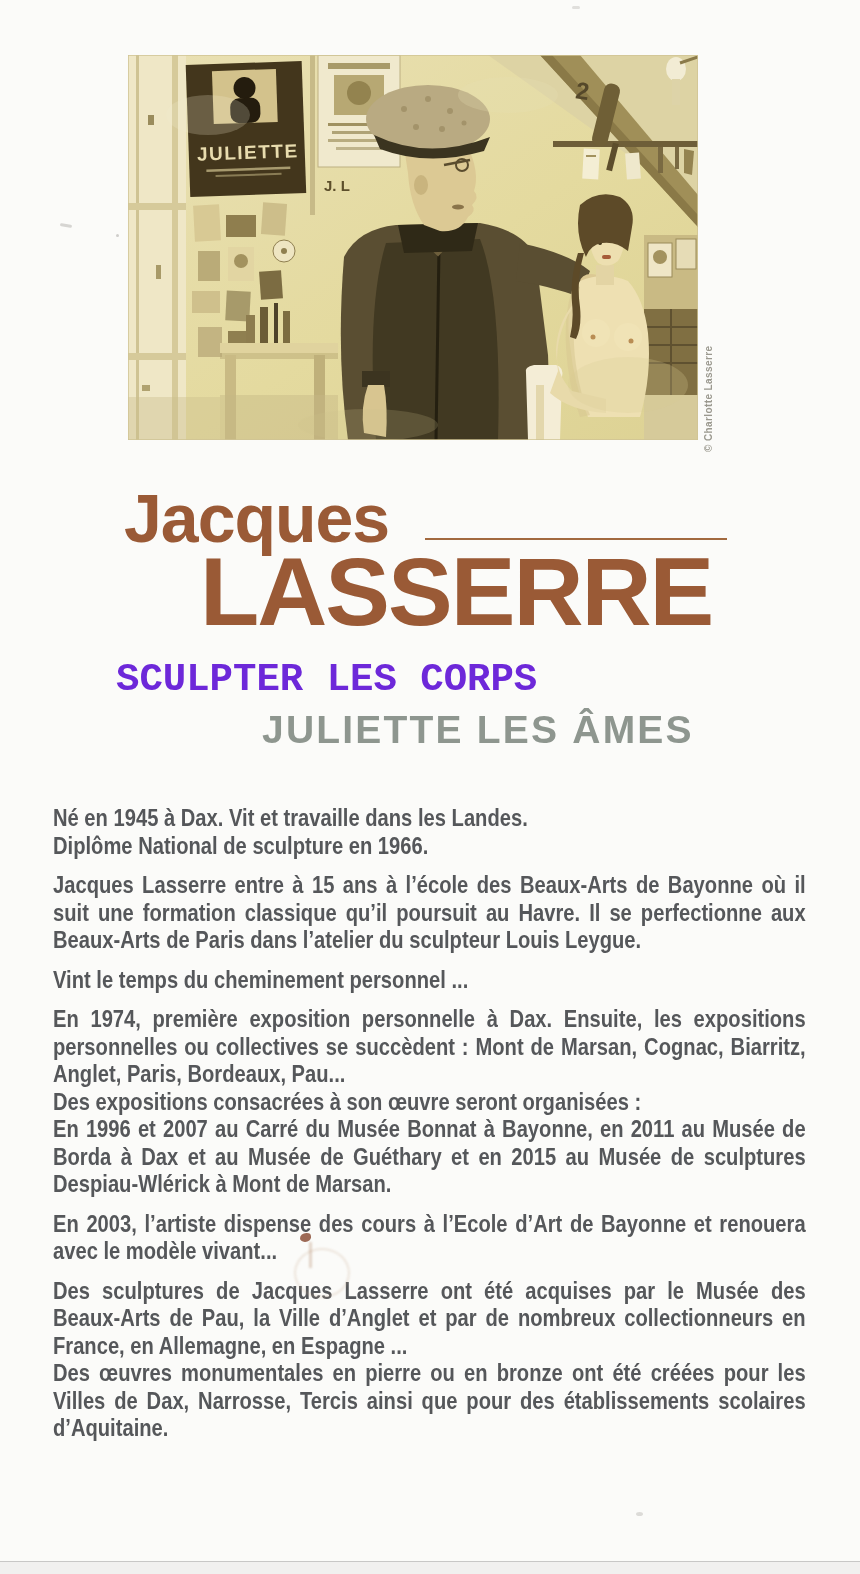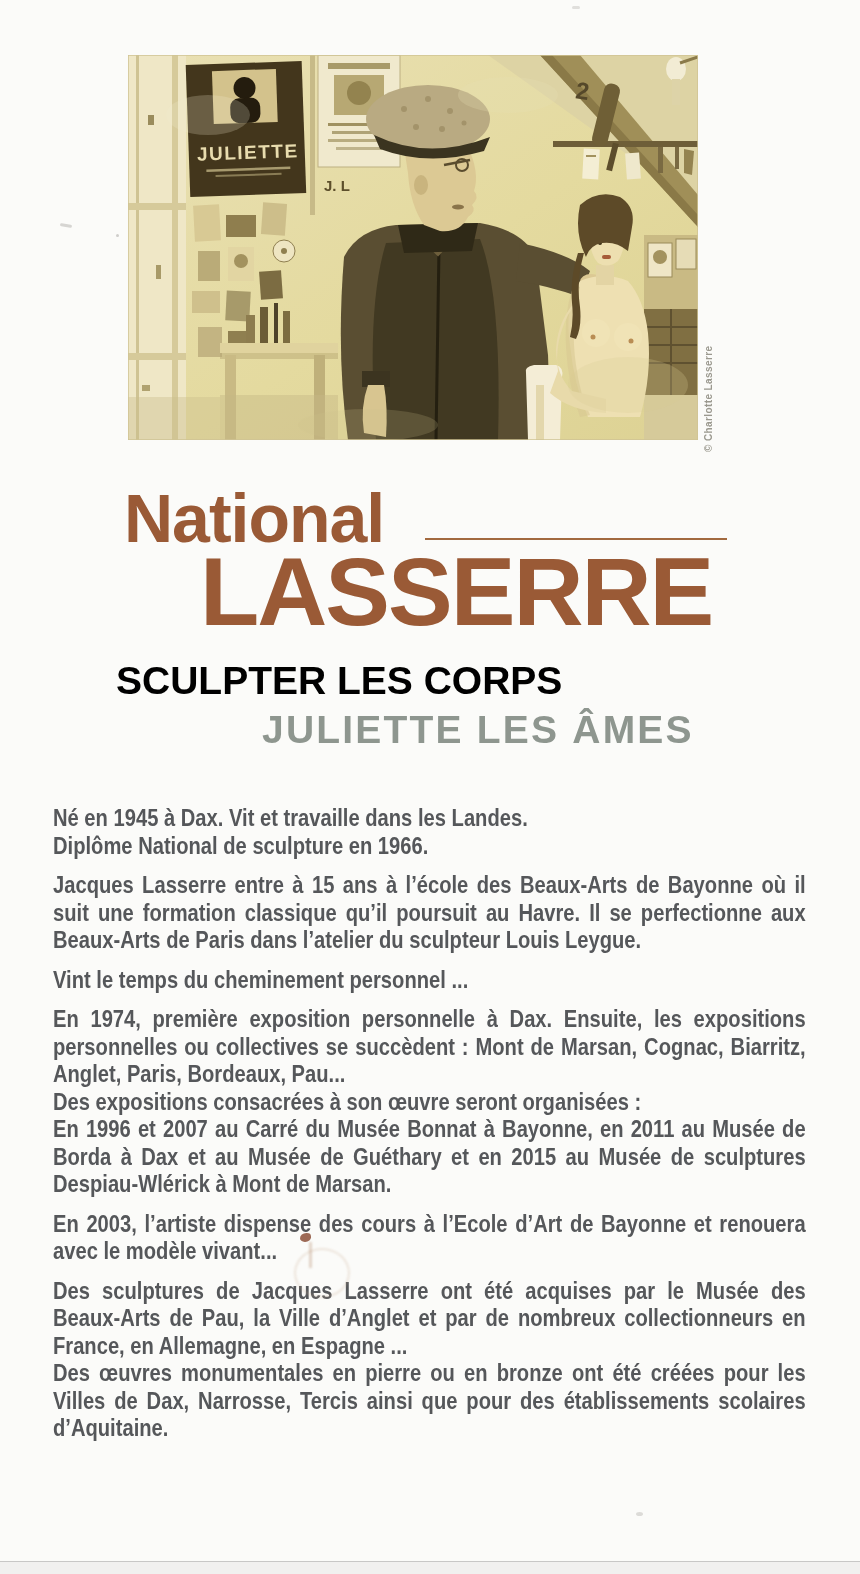--- a/index.html
+++ b/index.html
@@ -31,21 +31,21 @@
     background:#a2693f;
   }
   .t-last{
     position:absolute; left:200px; top:543px;
     font-size:97px; line-height:1; font-weight:bold; color:#9a5a36;
     letter-spacing:-2px;
     text-align:right;
   }
   .t-sub1{
     position:absolute; left:116px; top:661px;
-    font-size:39px; line-height:1; font-weight:bold; color:#000000;
+    font-size:39px; line-height:1; font-weight:bold; color:#6d28d9;font-family:Liberation Mono, monospace;
   }
   .t-sub2{
     position:absolute; left:262px; top:710px;
     font-size:39px; line-height:1; font-weight:bold; color:#8e968f;
     letter-spacing:2.2px;
   }
   
   .bio{
     position:absolute; left:53px; top:804px; width:896px;
     transform:scaleX(0.84); transform-origin:0 0;
@@ -243,21 +243,21 @@
         <ellipse cx="500" cy="330" rx="60" ry="28" fill="#d9cc96" opacity=".5"></ellipse>
         <ellipse cx="380" cy="40" rx="50" ry="18" fill="#e9e0b4" opacity=".5"></ellipse>
         <ellipse cx="240" cy="370" rx="70" ry="16" fill="#cfc28e" opacity=".4"></ellipse>
       </g>
       <rect x="0" y="0" width="570" height="385" fill="none" stroke="#cfc394" stroke-width="1.5"></rect>
     </svg>
   </div>
 
   <div class="photo-credit">© Charlotte Lasserre</div>
 
-  <div class="t-first">National</div>
+  <div class="t-first">Jacques</div>
   <div class="t-rule"></div>
   <div class="t-last">LASSERRE</div>
   <div class="t-sub1">SCULPTER LES CORPS</div>
   <div class="t-sub2">JULIETTE LES ÂMES</div>
 
   <main class="bio">
     <section class="para">
       <p>Né en 1945 à Dax. Vit et travaille dans les Landes.</p>
       <p>Diplôme National de sculpture en 1966.</p>
     </section>

